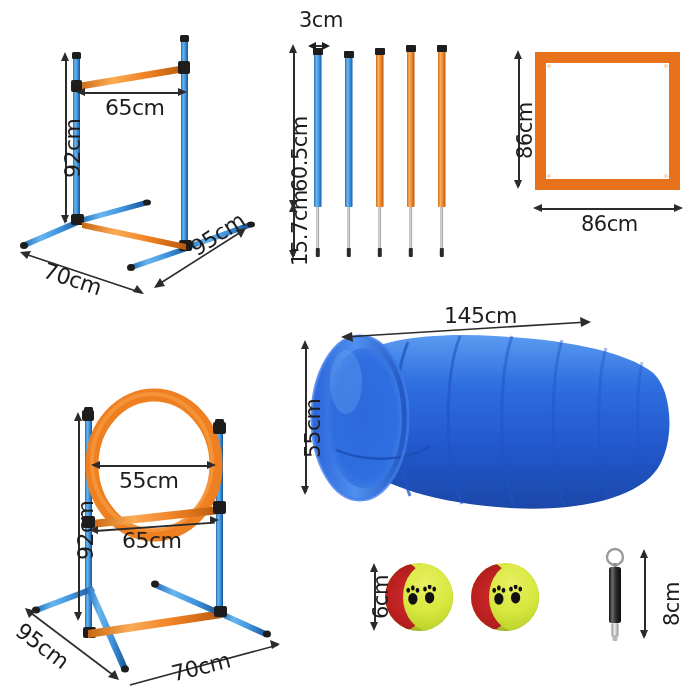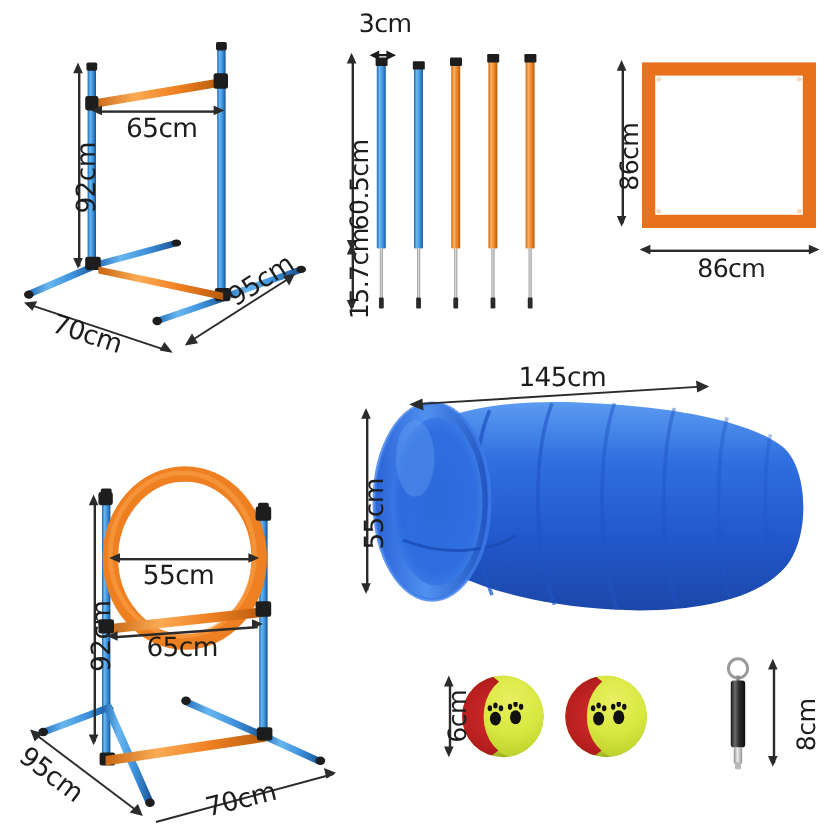--- a/index.html
+++ b/index.html
@@ -330,21 +330,21 @@
 
       <ellipse cx="66" cy="82" rx="16" ry="32" fill="#6aa7f4" opacity="0.35"></ellipse>
     </svg>
 
     
     <svg width="420" height="60" style="position:absolute;left:0;top:6px;">
       <line x1="64" y1="31" x2="308" y2="16" stroke="#2b2b2b" stroke-width="1.6"></line>
       <polygon points="61,31 72,26 73,36" fill="#2b2b2b"></polygon>
       <polygon points="311,16 300,11 301,21" fill="#2b2b2b"></polygon>
     </svg>
-    <div class="dim" style="left:152px;top:3px;font-size:22px;">145cm</div>
+    <div class="dim" style="left:164px;top:3px;font-size:22px;">145cm</div>
 
     
     <div class="line vline" style="left:25px;top:46px;height:146px;"></div>
     <div class="arrowhead ah-up" style="left:21px;top:40px;"></div>
     <div class="arrowhead ah-down" style="left:21px;top:186px;"></div>
     <div class="dim rot90" style="left:20px;top:158px;font-size:22px;">55cm</div>
   </div>
 
   <div class="item" style="left:355px;top:540px;width:200px;height:130px;">
 

